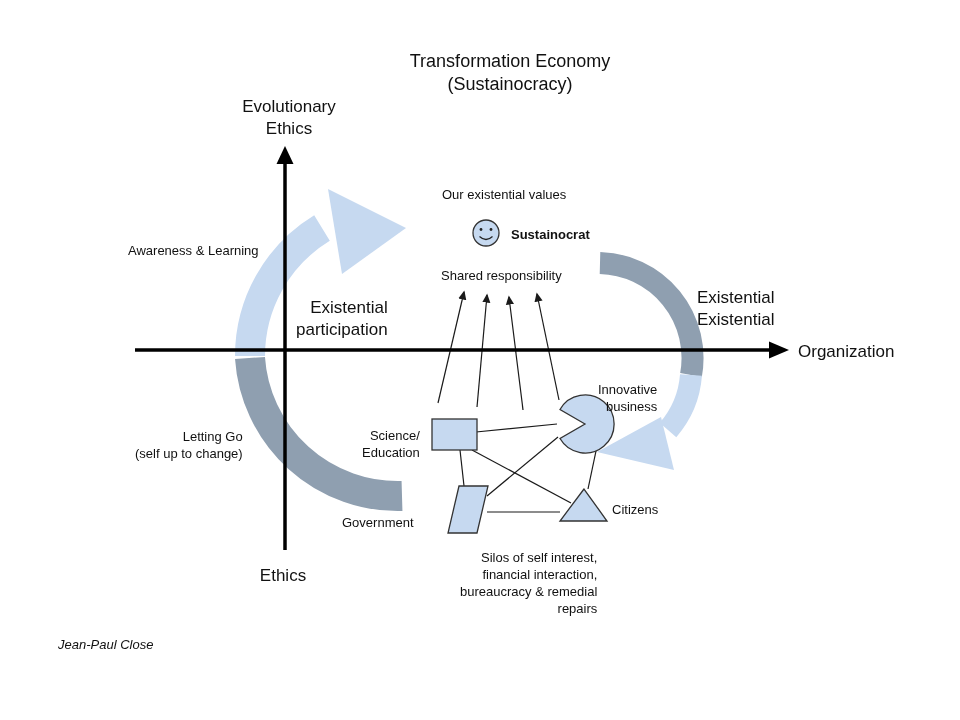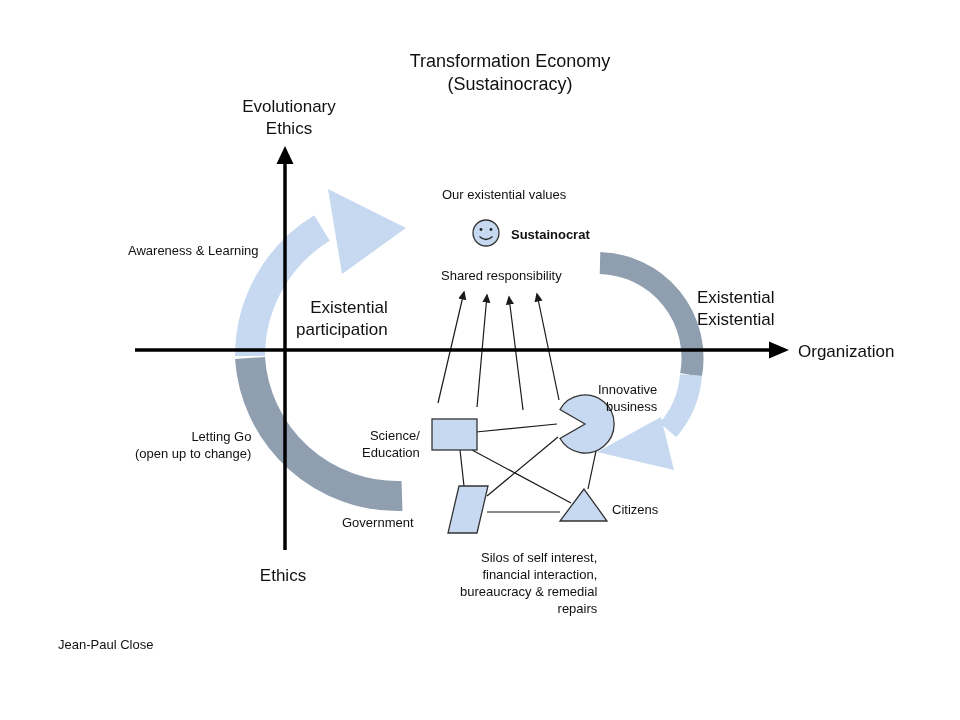--- a/index.html
+++ b/index.html
@@ -6,21 +6,21 @@
   .stage {
     position:relative; width:960px; height:720px; background:#ffffff;
     font-family:"Liberation Sans", sans-serif; color:#111; overflow:hidden;
   }
   .stage svg { position:absolute; left:0; top:0; }
   .label { position:absolute; white-space:nowrap; color:#111;text-align:right; }
   .lbl-sm { font-size:13px; line-height:17px; }
   .lbl-lg { font-size:17px; line-height:22px; }
   .title  { font-size:18px; line-height:23px; }
   .center { text-align:center; }
-  .italic { }
+  .italic { font-style:italic; }
 </style>
 </head>
 <body>
 
 <div class="stage">
 
   <svg width="960" height="720" viewBox="0 0 960 720">
     <defs>
       <marker id="arrowhead-sm" viewBox="0 0 10 10" refX="7" refY="5" markerWidth="9" markerHeight="9" orient="auto">
         <path d="M 0 1.2 L 8.5 5 L 0 8.8 z" fill="#1a1a1a"></path>
@@ -92,21 +92,21 @@
 
   <div class="label lbl-lg" style="left:697px;top:287px;">
     <div>Existential</div>
     <div>Existential</div>
   </div>
 
   <div class="label lbl-sm" style="left:128px;top:242px;">Awareness &amp; Learning</div>
 
   <div class="label lbl-sm" style="left:135px;top:428px;">
     <div>Letting Go</div>
-    <div>(open up to change)</div>
+    <div>(self up to change)</div>
   </div>
 
   <div class="label lbl-sm" style="left:442px;top:186px;">Our existential values</div>
 
   <div class="label lbl-sm" style="left:511px;top:226px;font-weight:bold;">Sustainocrat</div>
 
   <div class="label lbl-sm" style="left:441px;top:267px;">Shared responsibility</div>
 
   <div class="label lbl-sm" style="left:362px;top:427px;">
     <div>Science/</div>

